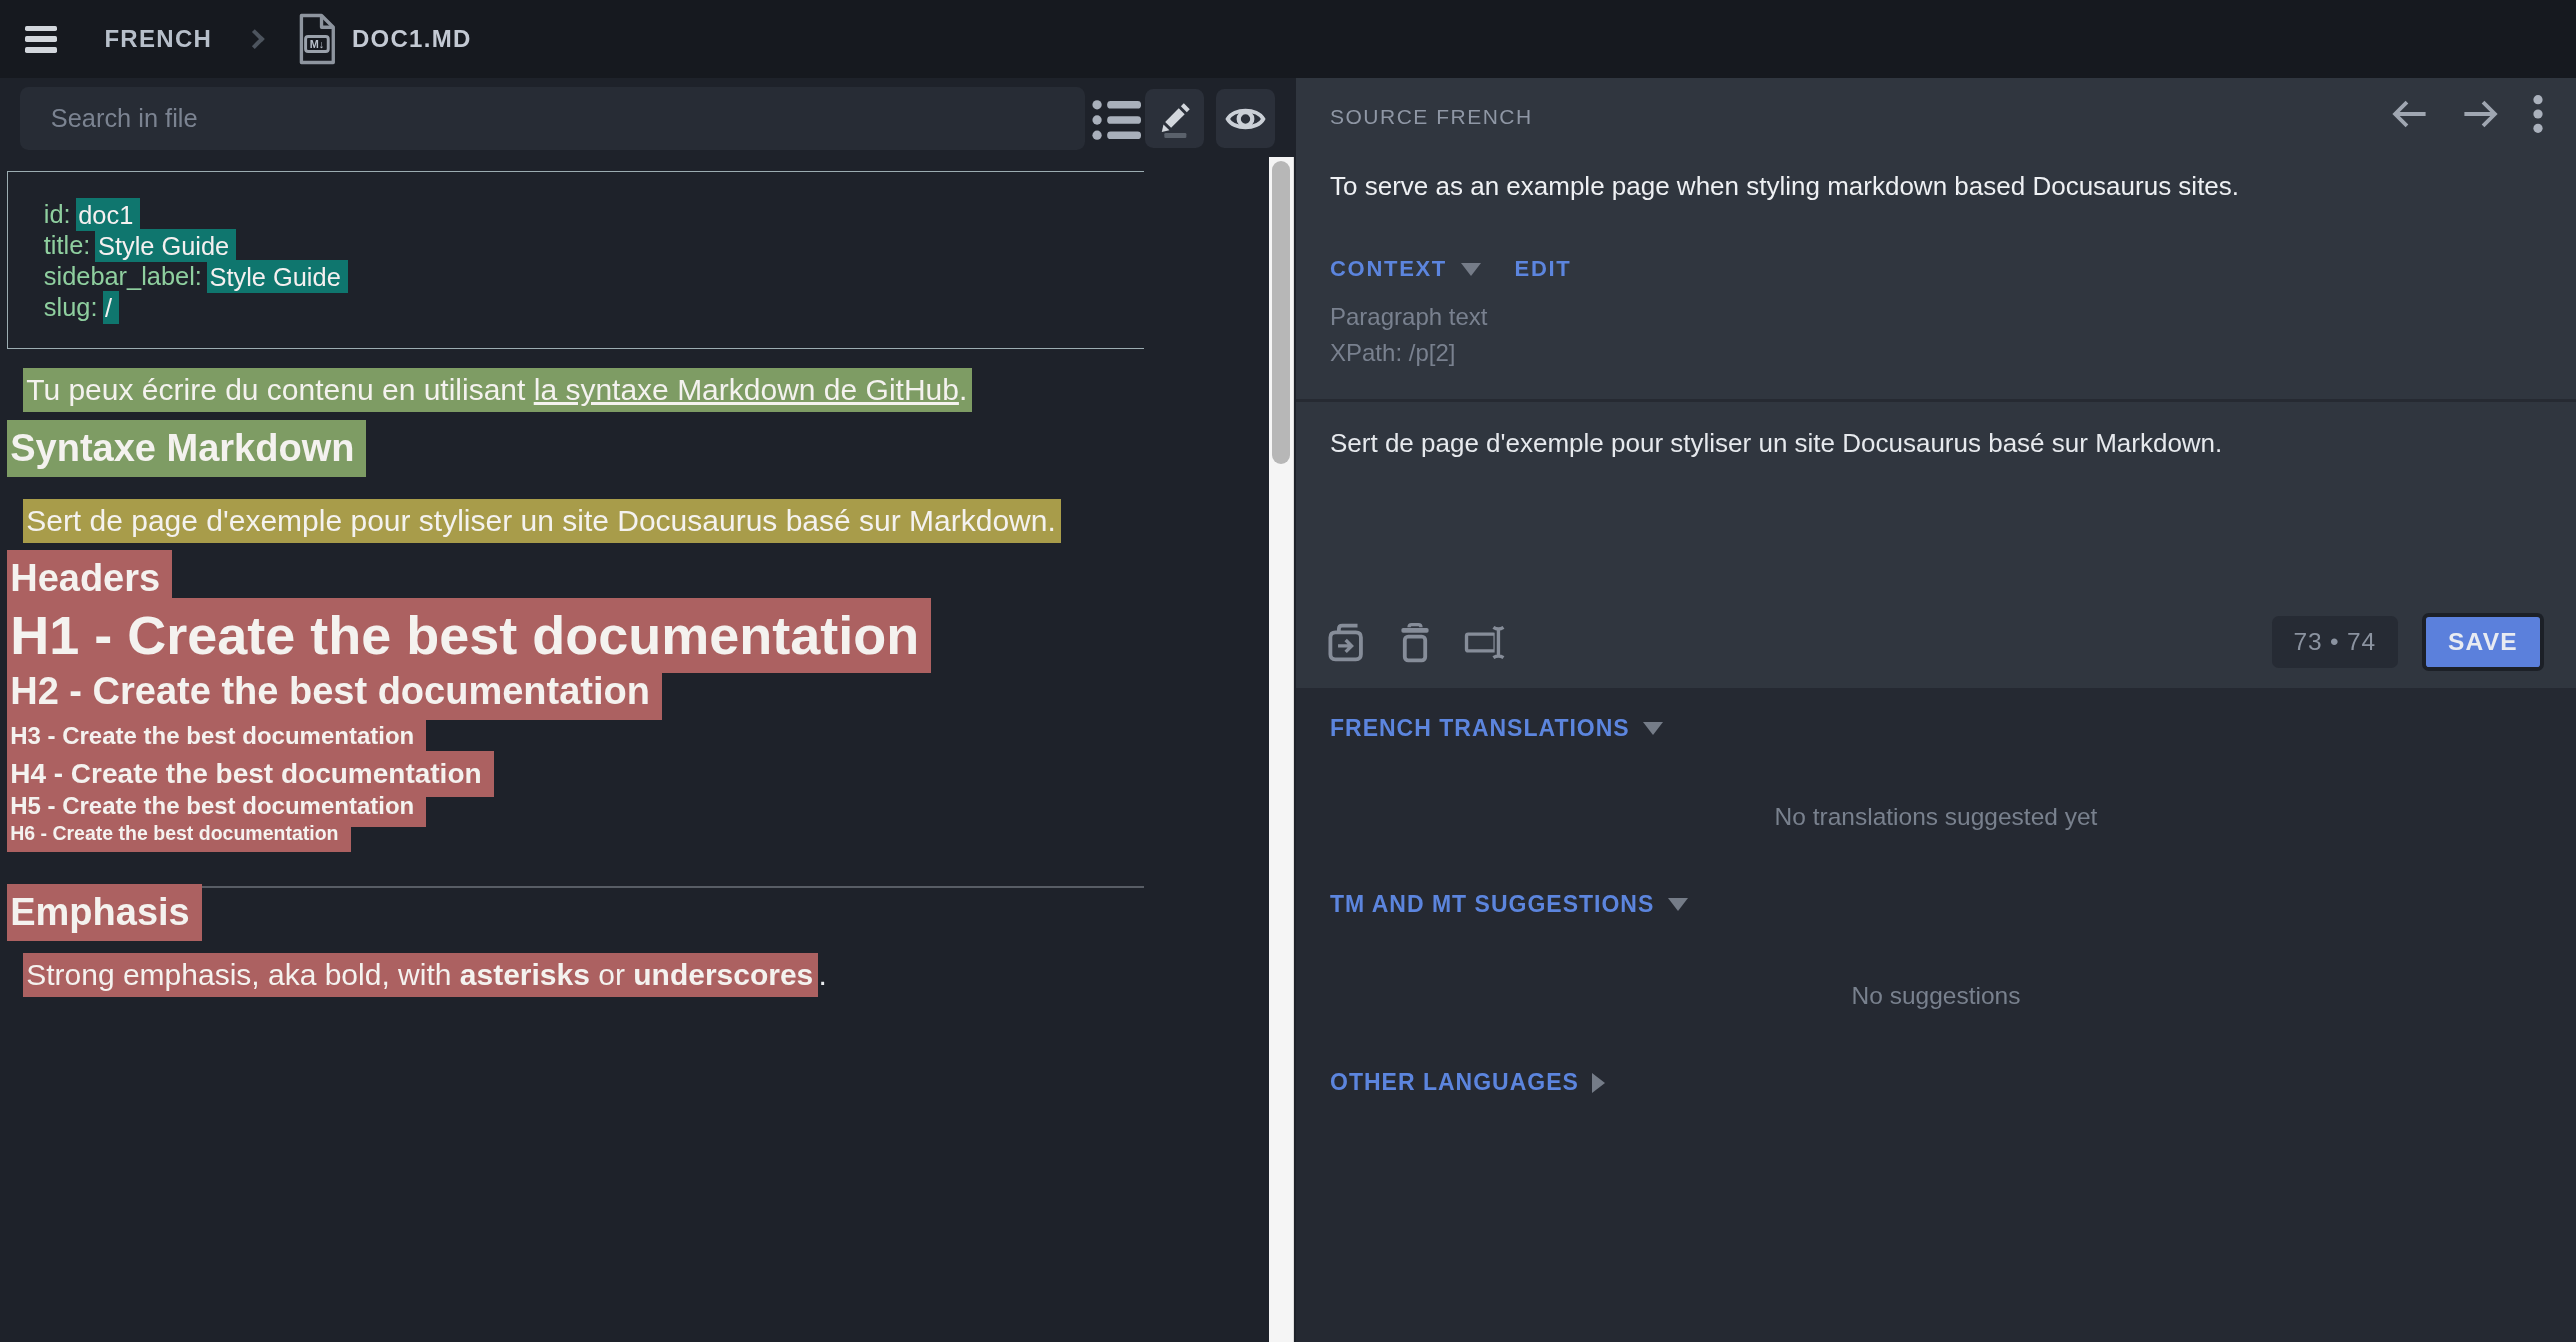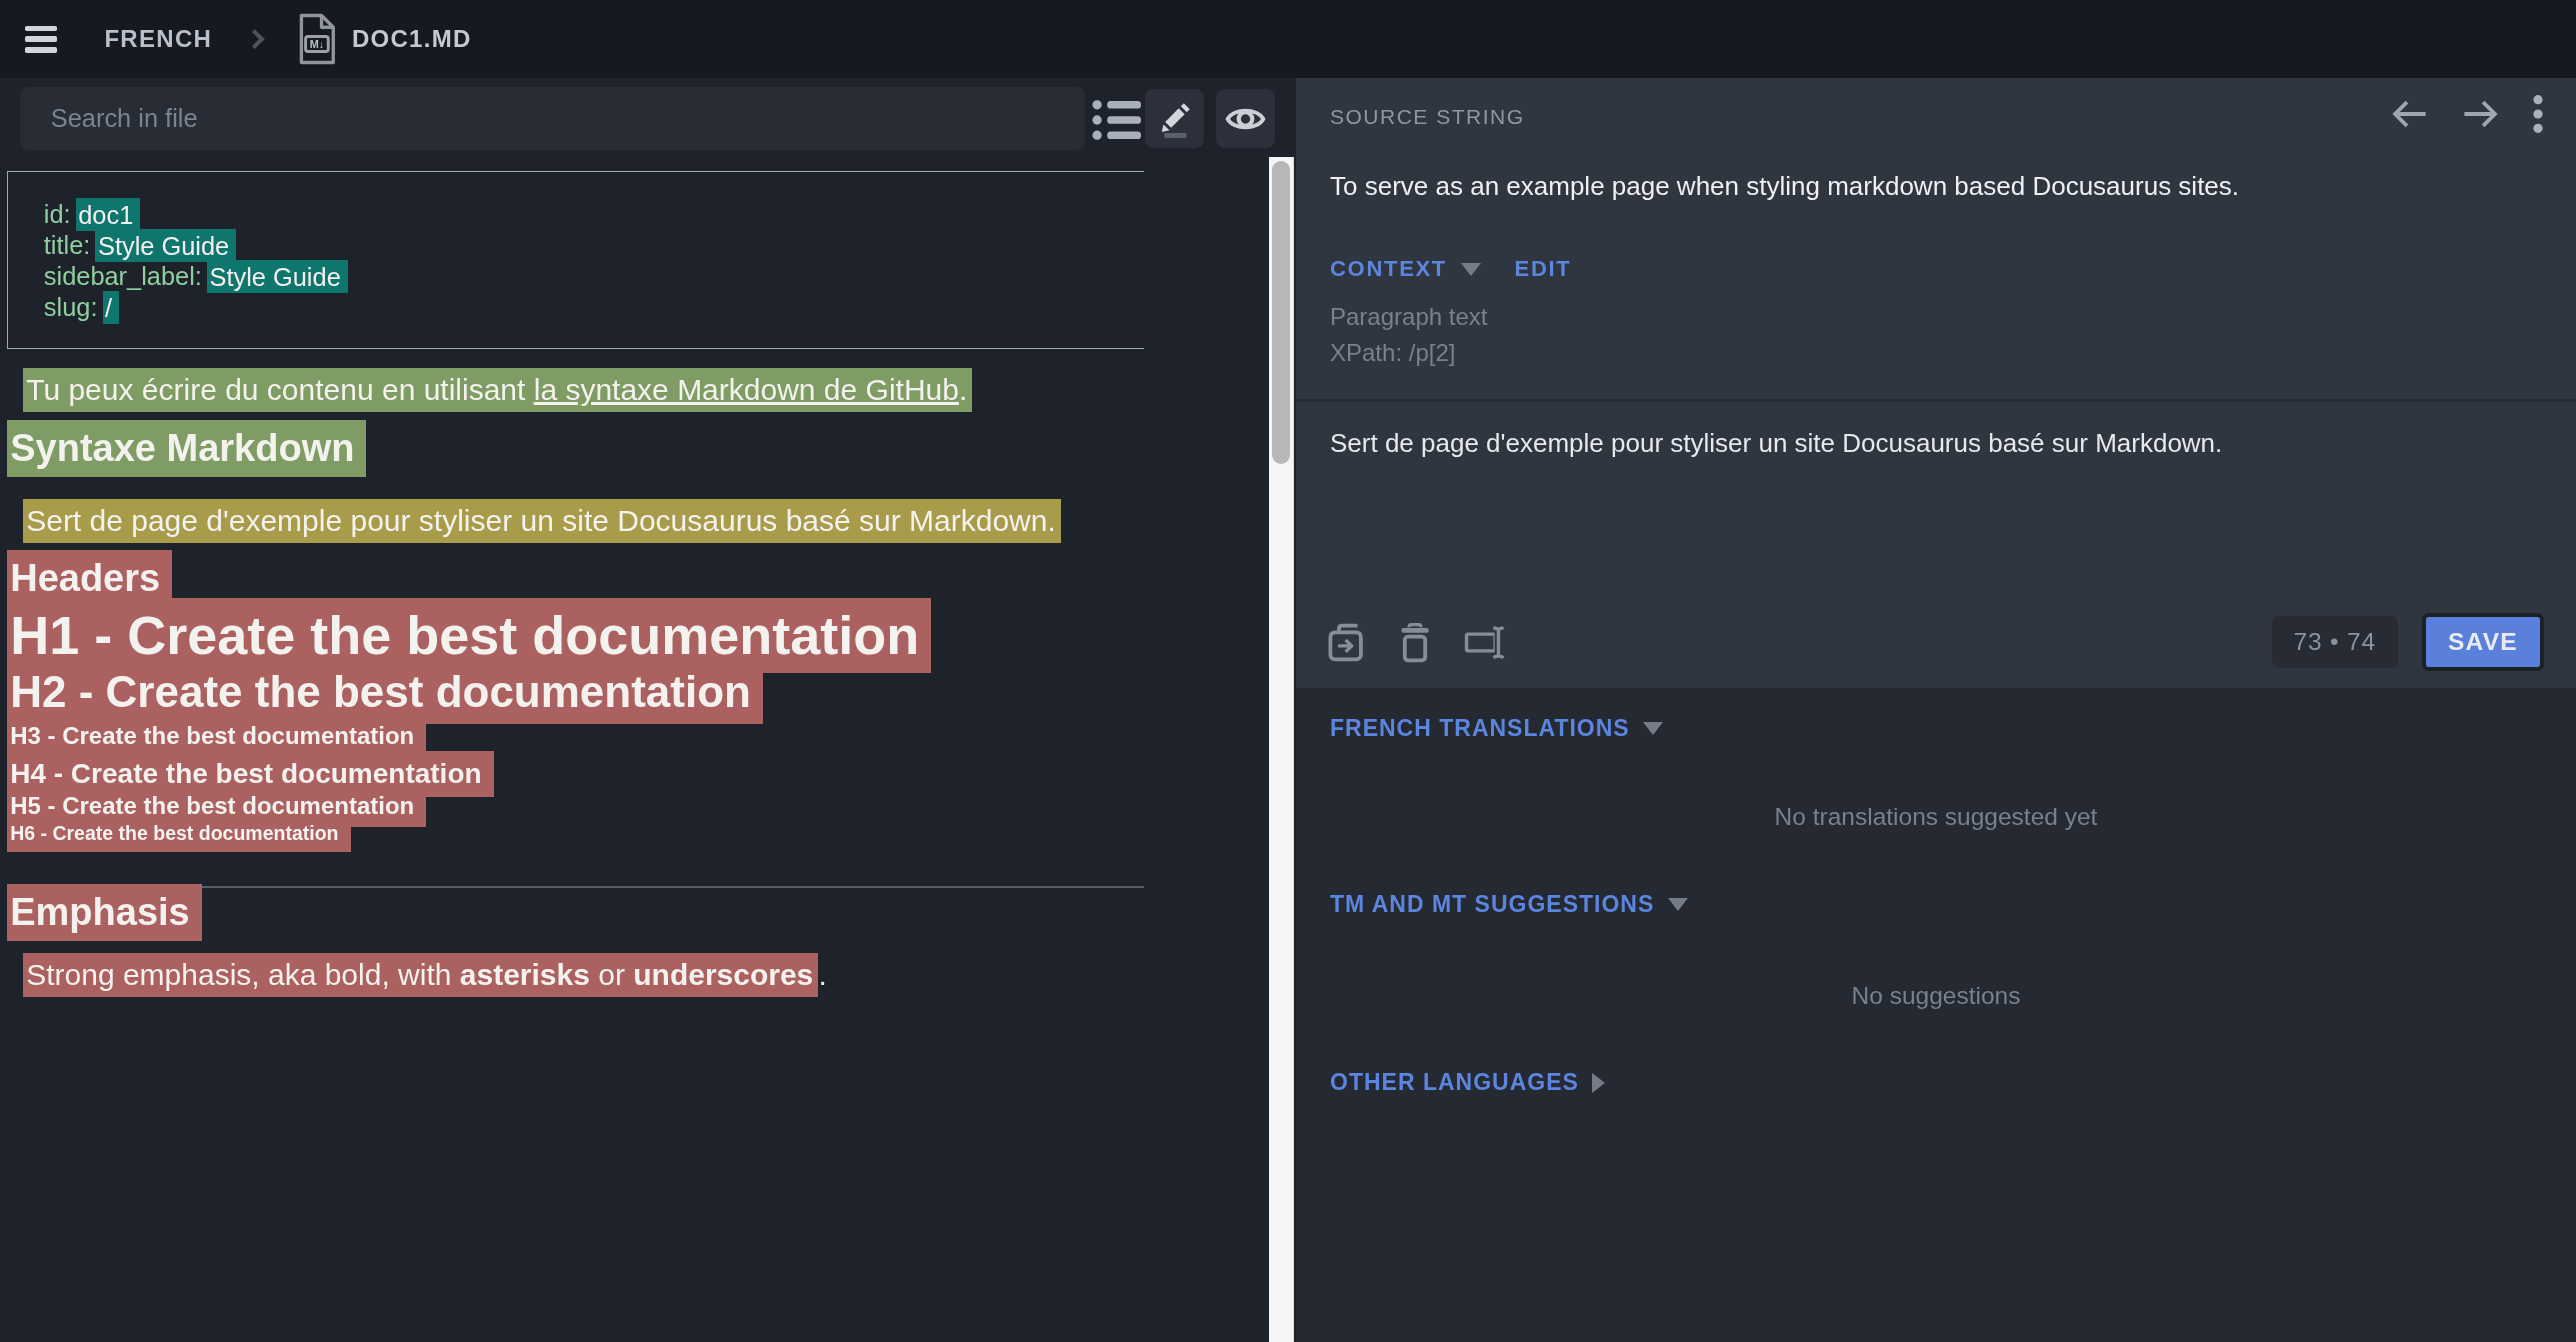--- a/index.html
+++ b/index.html
@@ -46,21 +46,21 @@
   .hl { padding:5.1px 5.1px 6px 3.4px; color:#f4f2ef; cursor:pointer; }
   .hl-r { background:#ac6161; }
   .hl-g { background:#7e9c64; }
   .hl-y { background:#a89c4a; }
   .doclink { color:#f4f2ef; text-decoration:underline; cursor:pointer; }
 
   .doc h1, .doc h2, .doc h3, .doc h4, .doc h5, .doc h6 { margin:0; color:#f2f3f5; font-weight:bold; }
   .doc .hhl { padding:6.8px 12px 8.5px 3.4px; }
   .lh2sec { font-size:38px; line-height:47px; }
   .lh1 { font-size:54px; line-height:66px; }
-  .lh2 { font-size:44px; line-height:47px; }
+  .lh2 { font-size:38px; line-height:47px; }
   .lh3 { font-size:24px; line-height:41px; }
   .lh4 { font-size:28px; line-height:35px; }
   .lh5 { font-size:24px; line-height:30px; }
   .lh6 { font-size:19.5px; line-height:24.5px; }
   .m-intro { margin-top:22px; }
   .m-syntax { margin-top:30px; }
   .m-selected { margin-top:30.5px; }
   .m-headers { margin-top:31px; }
   .m-h1 { margin-top:35px; }
   .m-h2 { margin-top:35px; }
@@ -191,21 +191,21 @@
     <p class="para m-p2"><span class="hl hl-r"><span>Strong emphasis, aka bold, with </span><b>asterisks</b><span> or </span><b>underscores</b></span><span>.</span></p>
   </div>
 </div>
 
 <div class="vscroll">
   <div class="vthumb"></div>
 </div>
 
 <div class="right-panel">
   <div class="editor-card">
-    <div class="src-label">SOURCE STRING</div>
+    <div class="src-label">SOURCE FRENCH</div>
     <div class="nav">
       <div class="navbtn">
         <svg width="39" height="36" viewBox="0 0 46 42">
           <path d="M42 21 H6 M20 7 L6 21 L20 35" fill="none" stroke="#9fa6b1" stroke-width="4.5"></path>
         </svg>
       </div>
       <div class="navbtn">
         <svg width="39" height="36" viewBox="0 0 46 42">
           <path d="M4 21 H40 M26 7 L40 21 L26 35" fill="none" stroke="#9fa6b1" stroke-width="4.5"></path>
         </svg>

